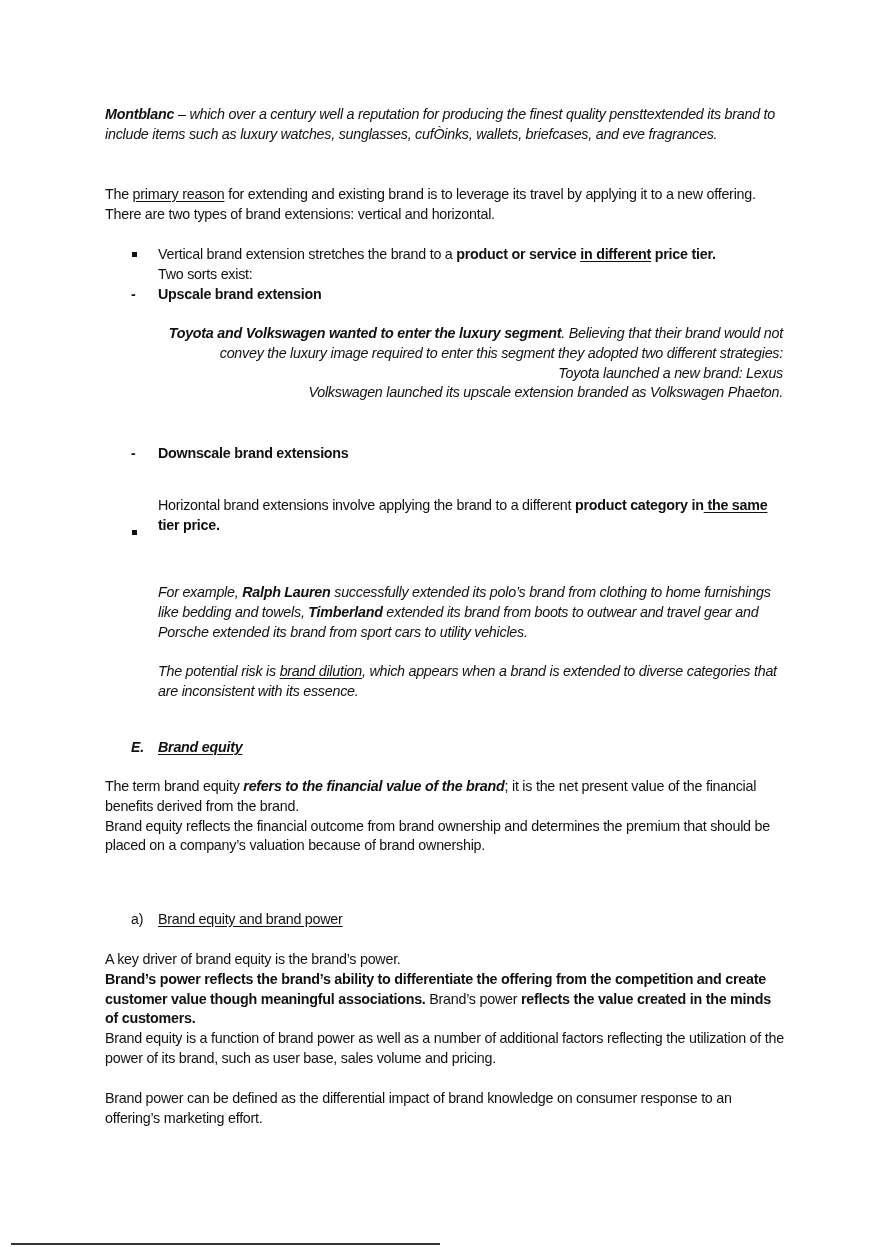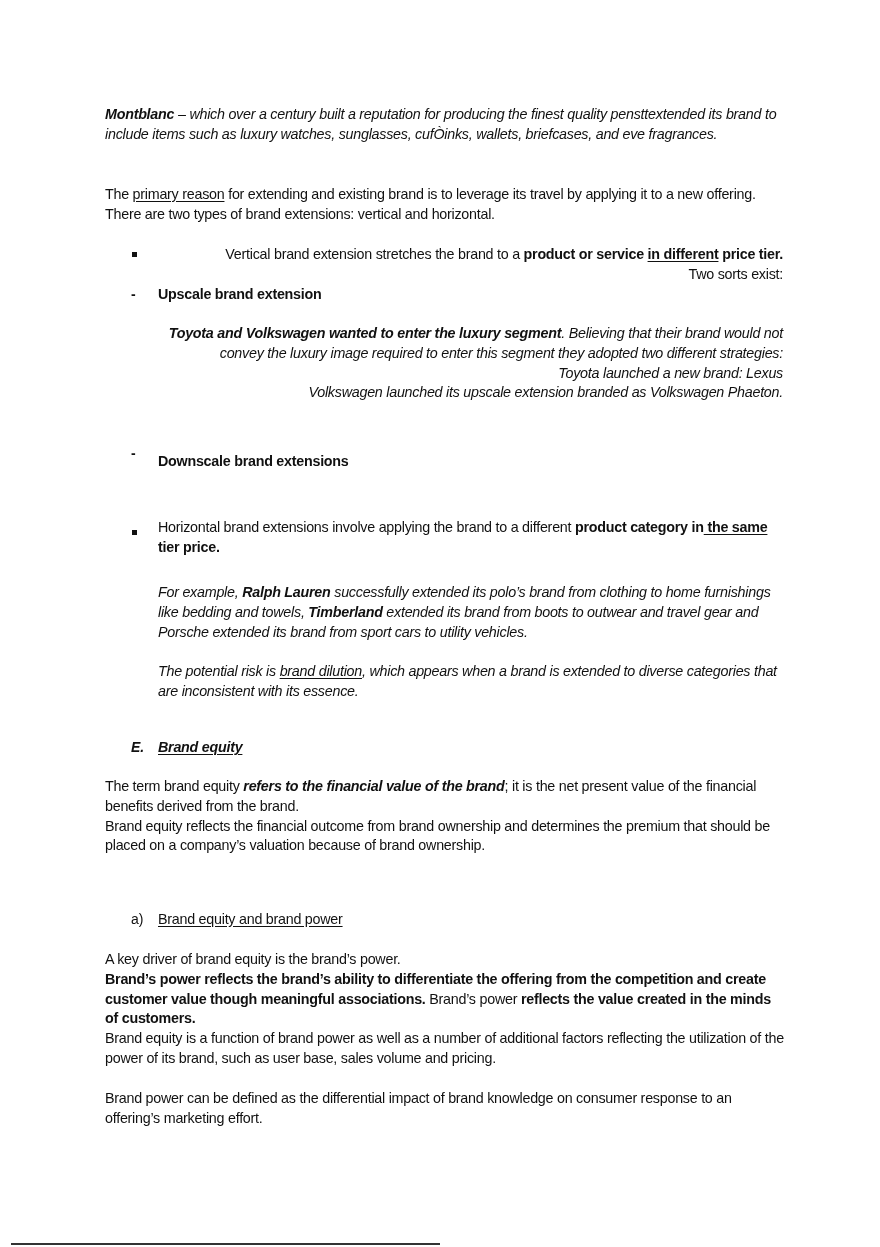--- a/index.html
+++ b/index.html
@@ -14,47 +14,47 @@
   .marker { position: absolute; font-size: 14px; line-height: 19.8px; }
   .sq { display: inline-block; width: 5px; height: 5px; background: #111; position: absolute; }
   .footnote-rule { position: absolute; left: 11px; top: 1243px; width: 429px; height: 2px; background: #333; }
 </style>
 </head>
 <body>
 
 <div class="page">
 
   <div class="blk it" style="top:105px;">
-    <span class="b">Montblanc</span><span> – which over a century built a reputation for producing the finest quality pensttextended its brand to include items such as luxury watches, sunglasses, cufÒinks, wallets, briefcases, and eve fragrances.</span>
+    <span class="b">Montblanc</span><span> – which over a century well a reputation for producing the finest quality pensttextended its brand to include items such as luxury watches, sunglasses, cufÒinks, wallets, briefcases, and eve fragrances.</span>
   </div>
 
   <div class="blk" style="top:185px;">
     <span>The </span><span class="u">primary reason</span><span> for extending and existing brand is to leverage its travel by applying it to a new offering. There are two types of brand extensions: vertical and horizontal.</span>
   </div>
 
   <span class="sq" style="left:132px; top:252px;"></span>
-  <div class="blk ind" style="top:245px;text-align:right;">
+  <div class="blk ind" style="top:245px;">
     <span>Vertical brand extension stretches the brand to a </span><span class="b">product or service </span><span class="b u">in different</span><span class="b"> price tier.</span><br>
     <span>Two sorts exist:</span>
   </div>
 
   <span class="marker b" style="left:131px; top:285px;">-</span>
   <div class="blk ind b" style="top:285px;">Upscale brand extension</div>
 
   <div class="blk ind it" style="top:324px;text-align:right;">
     <span class="b">Toyota and Volkswagen wanted to enter the luxury segment</span><span>. Believing that their brand would not convey the luxury image required to enter this segment they adopted two different strategies:</span><br>
     <span>Toyota launched a new brand: Lexus</span><br>
     <span>Volkswagen launched its upscale extension branded as Volkswagen Phaeton.</span>
   </div>
 
   <span class="marker b" style="left:131px; top:444px;">-</span>
-  <div class="blk ind b" style="top:444px;margin-top:8px;">Downscale brand extensions</div>
+  <div class="blk ind b" style="top:444px;">Downscale brand extensions</div>
 
   <span class="sq" style="left:132px; top:530px;"></span>
-  <div class="blk ind" style="top:518px;">
+  <div class="blk ind" style="top:496px;">
     <span>Horizontal brand extensions involve applying the brand to a different </span><span class="b">product category in</span><span class="b u"> the same </span><span class="b">tier price.</span>
   </div>
 
   <div class="blk ind it" style="top:662px;">
     <span>The potential risk is </span><span class="u">brand dilution</span><span>, which appears when a brand is extended to diverse categories that are inconsistent with its essence.</span>
   </div>
 
   <div class="blk ind it" style="top:583px;">
     <span>For example, </span><span class="b">Ralph Lauren</span><span> successfully extended its polo’s brand from clothing to home furnishings like bedding and towels, </span><span class="b">Timberland</span><span> extended its brand from boots to outwear and travel gear and Porsche extended its brand from sport cars to utility vehicles.</span>
   </div>

